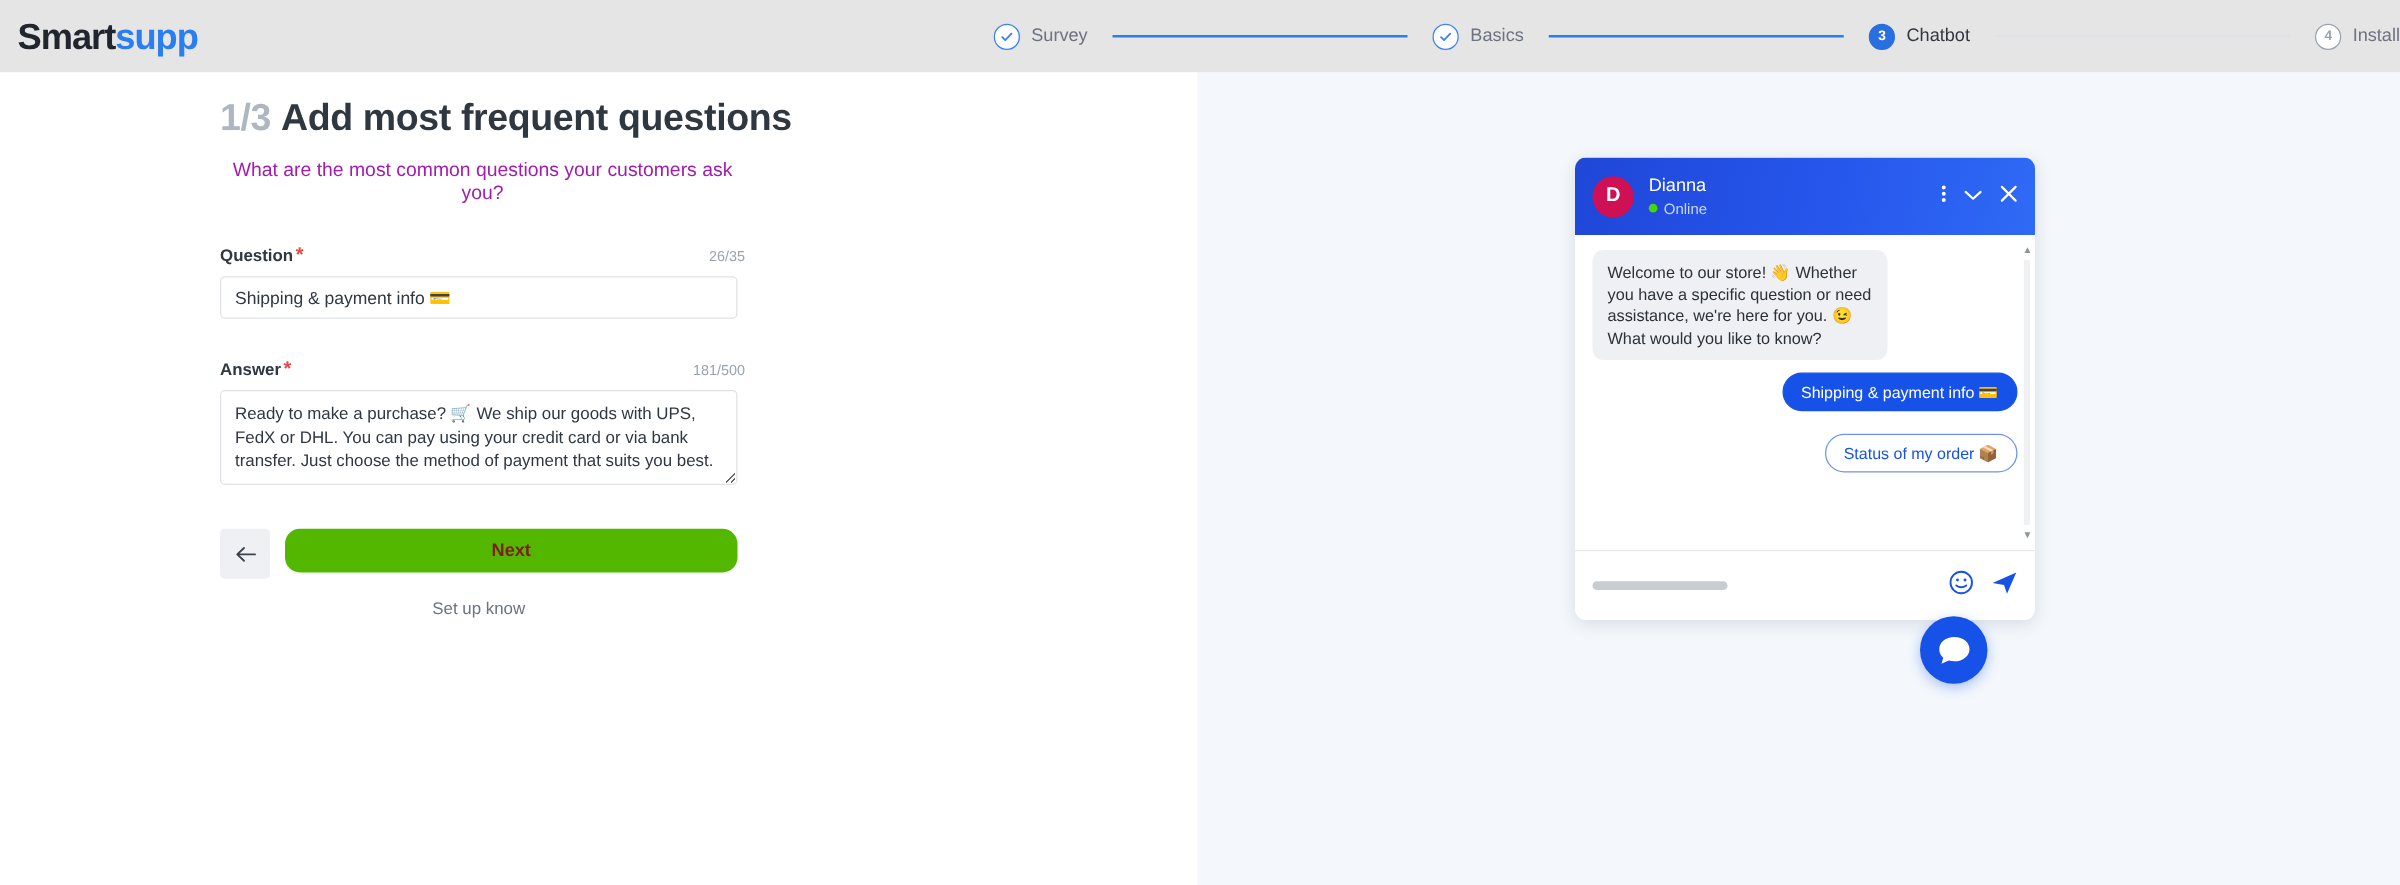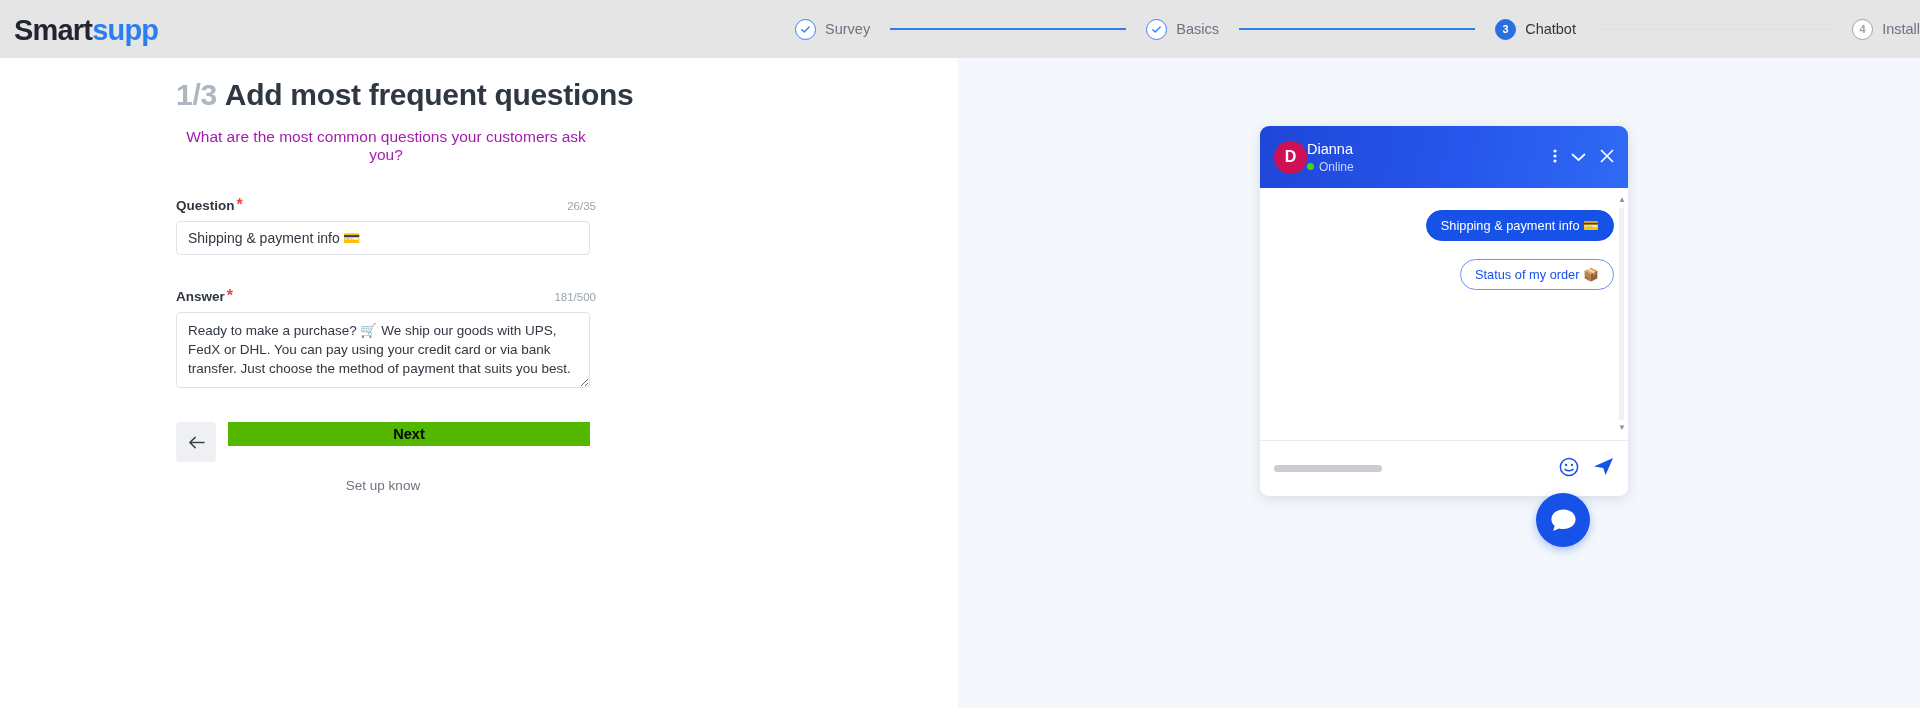--- a/index.html
+++ b/index.html
@@ -91,23 +91,23 @@
   }
 
   .actions { margin-top: 30px; display: flex; gap: 12px; }
   .back-btn {
     width: 40px; height: 40px; border-radius: 4px;
     background: #eef0f3; border: none; cursor: pointer;
     display: flex; align-items: center; justify-content: center;
     color: #3a434d; font-size: 17px;
   }
   .next-btn {
-    width: 362px; height: 24px; border-radius: 0;
+    width: 362px; height: 35px; border-radius: 12px;
     background: #53b700; border: none; cursor: pointer;
-    color: #000000; font-size: 14.5px; font-weight: 700;
+    color: #7f1d1d; font-size: 14.5px; font-weight: 700;
     font-family: "Liberation Sans", sans-serif;
   }
   .later {
     margin-top: 16px; width: 414px; text-align: center;
     font-size: 13.5px; color: #6b7280; cursor: pointer;
   }
 
   
   .preview {
     position: absolute; left: 958px; top: 58px;
@@ -125,21 +125,21 @@
     height: 62px;
     background: linear-gradient(100deg, #1f47d8 0%, #2656ec 55%, #2f6af5 100%);
     display: flex; align-items: center; padding: 0 14px;
   }
   .avatar {
     width: 33px; height: 33px; border-radius: 50%;
     background: #cf1054; color: #ffffff;
     display: flex; align-items: center; justify-content: center;
     font-size: 16px; font-weight: 600; flex: 0 0 auto;
   }
-  .agent { flex: 1 1 auto; }
+  .agent { margin-left: 12px; flex: 1 1 auto; }
   .agent-name { font-size: 14.5px; color: #ffffff; font-weight: 400; line-height: 17px; }
   .agent-status {
     font-size: 12px; color: #c6d6fb; display: flex; align-items: center;
     margin-top: 2px;
   }
   .dot {
     width: 7px; height: 7px; border-radius: 50%;
     background: #49d40b; margin-right: 5px; display: inline-block;
   }
   .hdr-icons { display: flex; align-items: center; gap: 14px; color: #ffffff; }
@@ -299,20 +299,21 @@
         <span class="hdr-icon">
           <svg width="14" height="14" viewBox="0 0 14 14">
             <path d="M1.5 1.5 L12.5 12.5 M12.5 1.5 L1.5 12.5" fill="none" stroke="#ffffff" stroke-width="1.7" stroke-linecap="round"></path>
           </svg>
         </span>
       </div>
     </div>
 
     <div class="chat-body">
 
+      <div class="bubble-bot">Welcome to our store! 👋 Whether you have a specific question or need assistance, we're here for you. 😉 What would you like to know?</div>
 
       <div class="quick-col">
         <div class="qr solid">Shipping &amp; payment info 💳</div>
         <div class="qr ghost">Status of my order 📦</div>
       </div>
 
       <div class="scrollbar">
         <div class="sb-track"></div>
         <div class="sb-arrow" style="position:absolute;top:0;left:0;right:0;">▲</div>
         <div class="sb-arrow" style="position:absolute;bottom:0;left:0;right:0;">▼</div>

